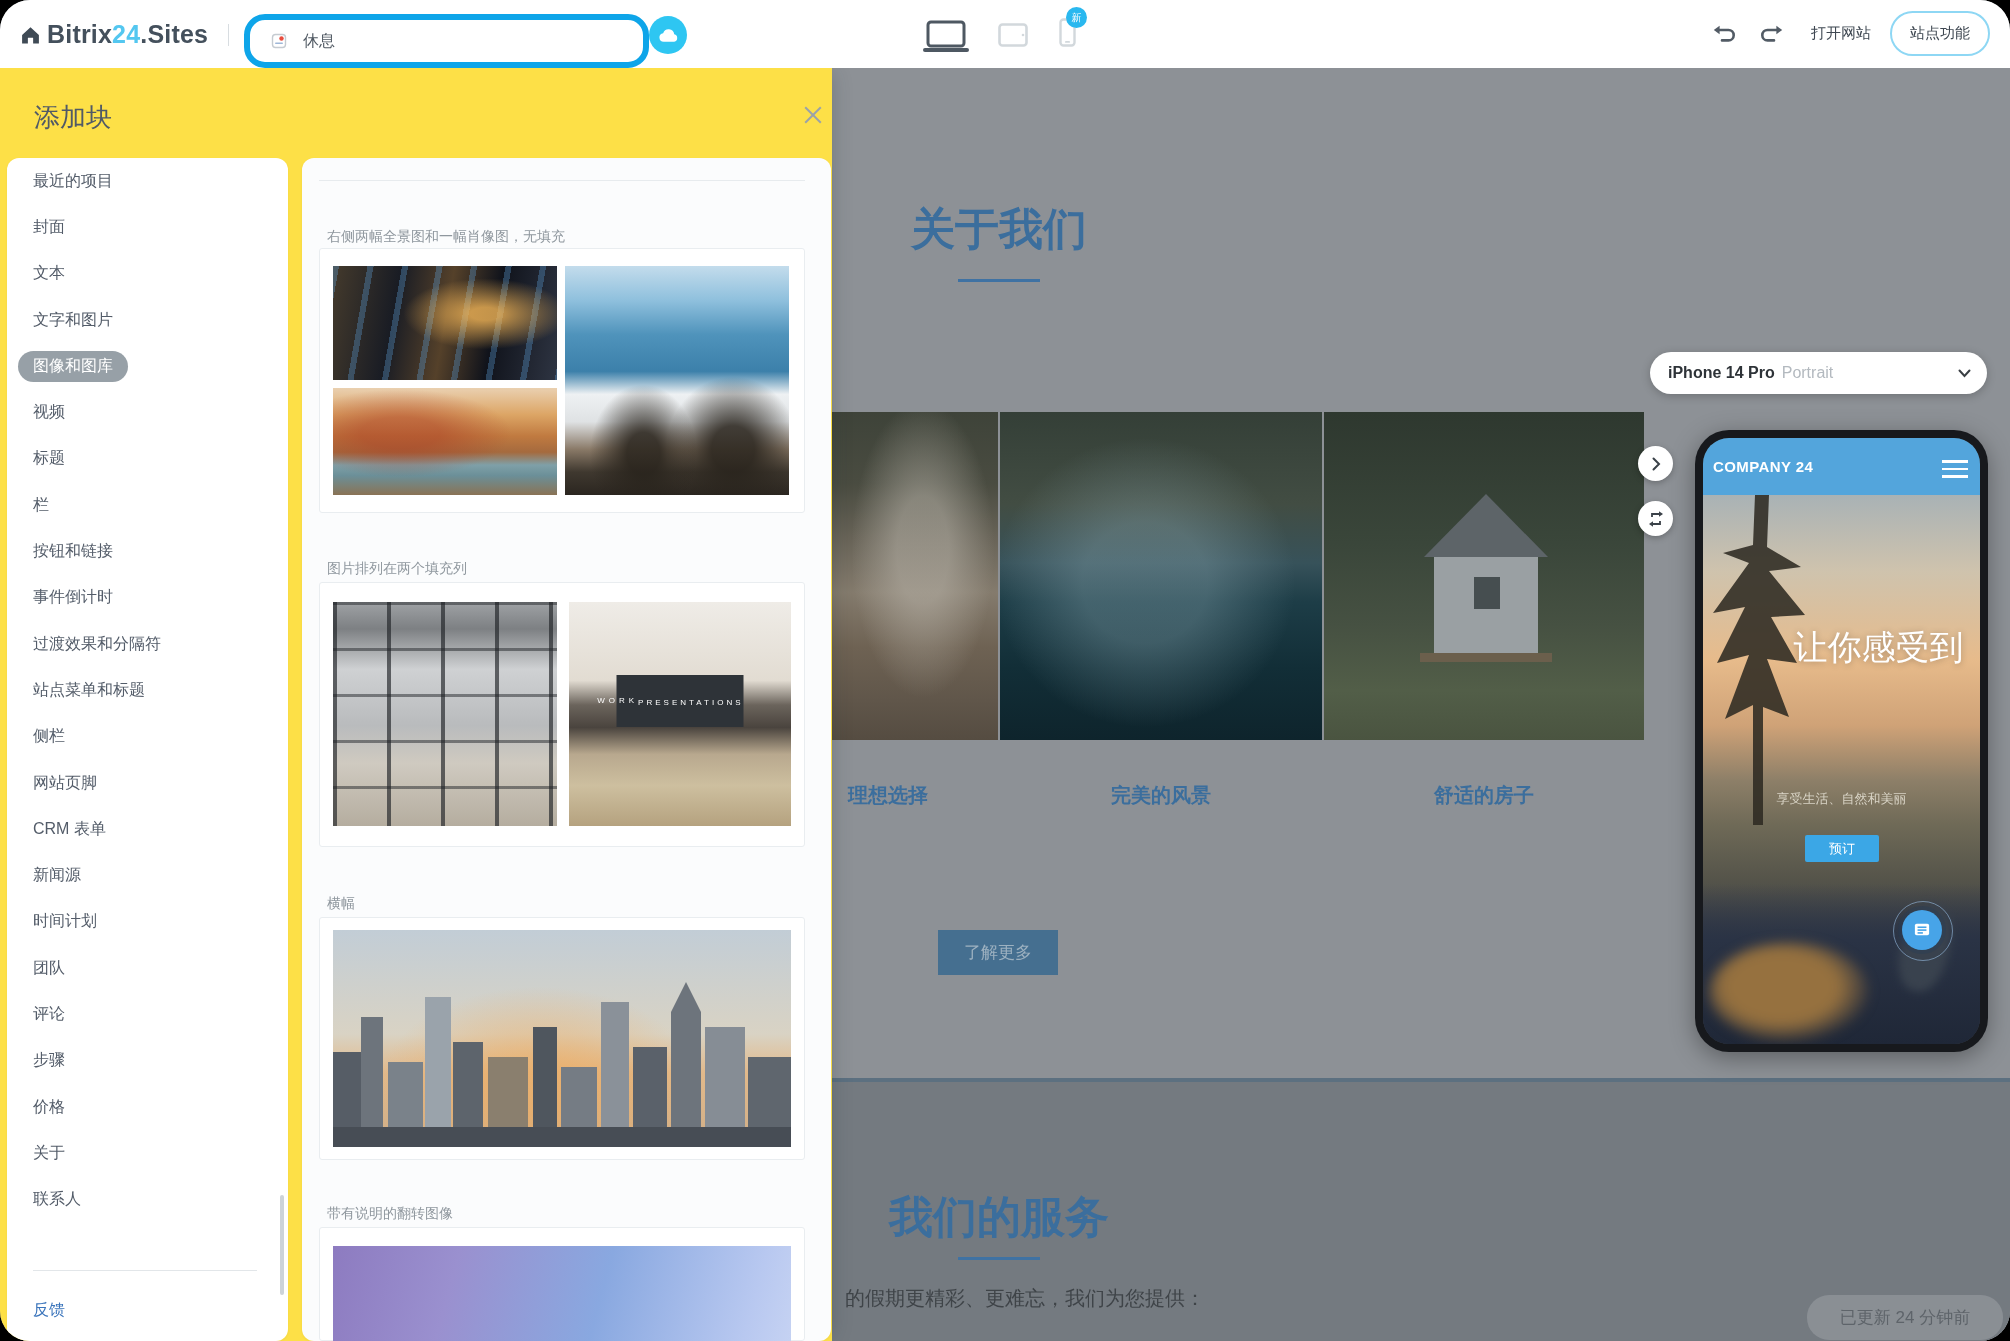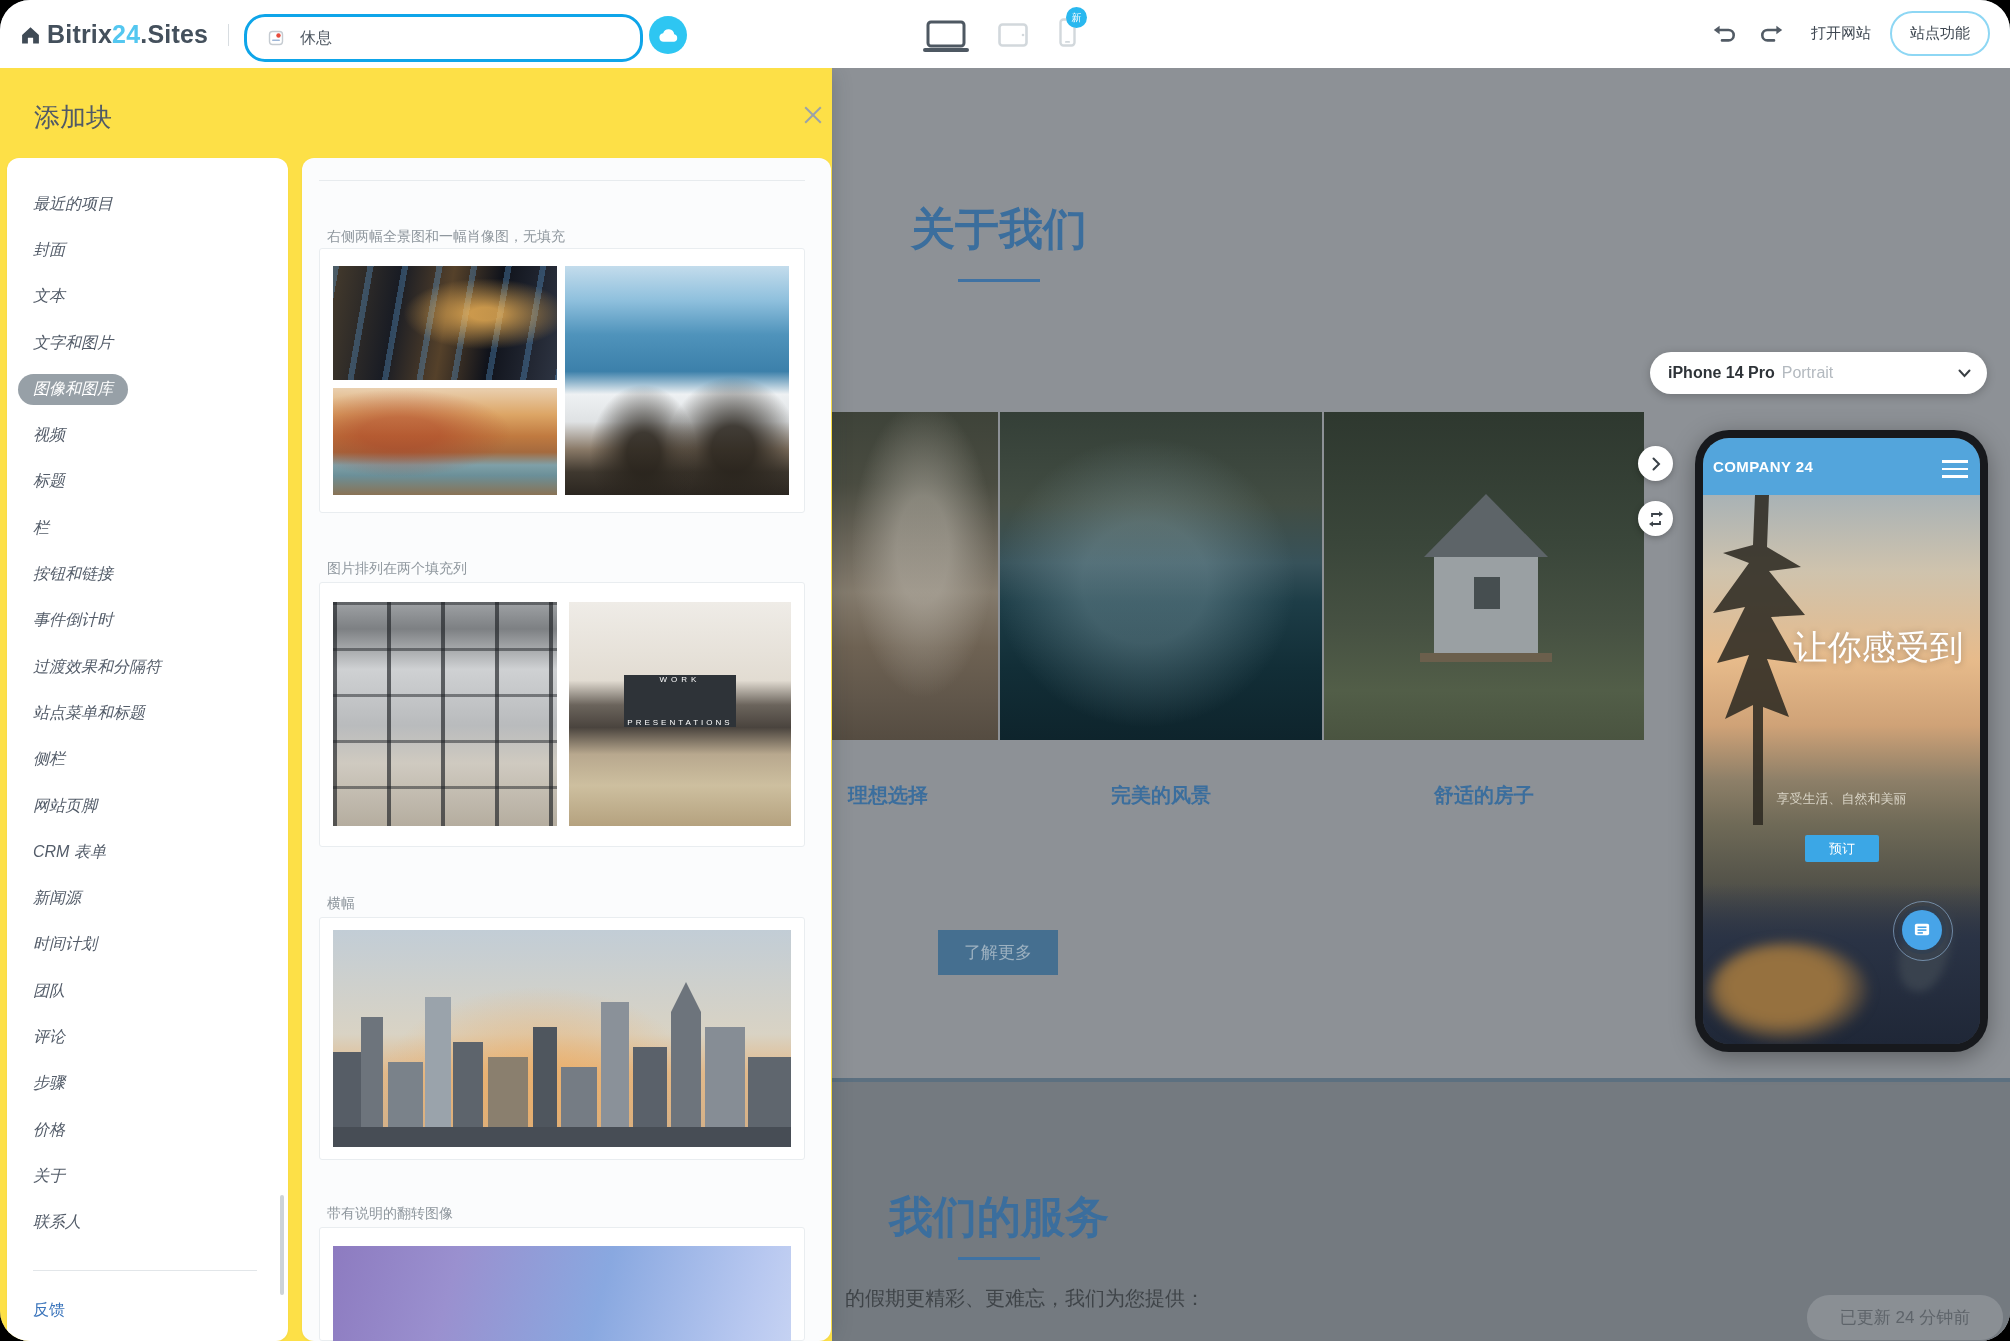--- a/index.html
+++ b/index.html
@@ -4,37 +4,37 @@
 <style>
   html,body{margin:0;padding:0;background:#000;font-family:"Liberation Sans","DejaVu Sans",sans-serif;}
   .abs{position:absolute;}
   #app{position:relative;width:2010px;height:1341px;background:#8d9196;border-radius:30px;overflow:hidden;}
 
   
   #topbar{left:0;top:0;width:2010px;height:68px;background:#fff;z-index:40;}
   .logo-text{left:47px;top:20px;font-size:25px;font-weight:bold;color:#44505c;letter-spacing:.2px;}
   .logo-text .num{color:#54c7f0;}
   .tb-divider{left:228px;top:24px;width:1px;height:22px;background:#d8dde1;}
-  .search-pill{left:244px;top:14px;width:393px;height:42px;background:#fff;border:3px solid #0ea5e9;border-radius:21px;text-decoration:underline;}
+  .search-pill{left:244px;top:14px;width:393px;height:42px;background:#fff;border:6px solid #0ea5e9;border-radius:21px;text-decoration:underline;}
   .search-pill input{position:absolute;left:51px;top:7px;width:320px;height:26px;border:none;outline:none;font-size:16px;color:#4e5761;background:transparent;font-family:inherit;}
   .cloud-btn{left:649px;top:16px;width:38px;height:38px;border-radius:50%;background:#2ec6f2;display:flex;align-items:center;justify-content:center;}
   .badge-new{left:1066px;top:7px;width:21px;height:21px;border-radius:50%;background:#2ab8ef;color:#fff;font-size:10px;display:flex;align-items:center;justify-content:center;z-index:41;}
   .tb-text-btn{top:24px;font-size:15px;color:#3f4852;cursor:pointer;}
   .pill-btn{left:1890px;top:11px;width:100px;height:45px;border:2px solid #8ed7f4;border-radius:23px;background:#fff;color:#3f4852;font-size:15px;display:flex;align-items:center;justify-content:center;box-sizing:border-box;}
 
   
   #panel{left:0;top:68px;width:832px;height:1273px;background:#fde047;z-index:30;box-shadow:6px 0 18px -6px rgba(40,50,60,.25);}
   .panel-title{left:34px;top:32px;font-size:26px;color:#515a66;}
   .panel-close{left:802px;top:36px;width:22px;height:22px;cursor:pointer;}
   .panel-close i{position:absolute;left:0;top:10px;width:22px;height:2px;background:#9aa2a9;}
   .panel-close i:first-child{transform:rotate(45deg);}
   .panel-close i:last-child{transform:rotate(-45deg);}
 
   .side-card{left:7px;top:90px;width:281px;height:1183px;background:#fff;border-radius:12px;box-shadow:0 1px 3px rgba(30,40,50,.05);}
-  .side-list{left:7px;top:90px;width:281px;height:1114px;overflow:hidden;padding-top:23px;box-sizing:border-box;font-style:italic;}
+  .side-list{left:7px;top:90px;width:281px;height:1114px;overflow:hidden;box-sizing:border-box;}
   .side-item{height:46.3px;display:flex;align-items:center;padding-left:26px;font-size:16px;color:#535c69;cursor:pointer;}
   .side-item.selected{padding-left:0;}
   .side-item.selected span{margin-left:11px;background:#97a0a7;color:#fff;border-radius:16px;height:31px;display:flex;align-items:center;padding:0 15px;}
   .side-divider{left:33px;top:1202px;width:224px;height:1px;background:#e2e6e9;}
   .feedback{left:33px;top:1232px;font-size:16px;color:#3a74bb;cursor:pointer;}
   .scroll-thumb{left:280px;top:1127px;width:4px;height:100px;border-radius:2px;background:#cdd3d8;}
 
   .blocks-card{left:302px;top:90px;width:529px;height:1183px;background:#fbfcfd;border-radius:12px;overflow:hidden;box-shadow:0 1px 3px rgba(30,40,50,.05);}
   .frag-line{left:17px;top:22px;width:486px;height:1px;background:#e7ebee;}
   .blk-label{left:25px;font-size:14px;color:#8f979e;}
@@ -52,21 +52,21 @@
   .t-sea{background:
     radial-gradient(ellipse at 35% 82%, rgba(40,35,28,.85) 0 8%, rgba(40,35,28,0) 26%),
     radial-gradient(ellipse at 75% 80%, rgba(40,35,28,.85) 0 9%, rgba(40,35,28,0) 28%),
     linear-gradient(180deg,#c3dcec 0%,#8fc0dd 15%,#4f93bb 30%,#3c80aa 46%,#eef1f3 56%,#dfe2e4 68%,#8a7a68 80%,#3f382f 90%,#2b2620 100%);}
   
   .t-office{background:
     repeating-linear-gradient(90deg, rgba(30,33,37,.65) 0 4px, rgba(0,0,0,0) 4px 54px),
     repeating-linear-gradient(180deg, rgba(35,38,42,.5) 0 3px, rgba(0,0,0,0) 3px 46px),
     linear-gradient(180deg,#9fa2a5 0%,#7d8083 12%,#cfd1d3 30%,#b9bbbd 55%,#cfcac0 72%,#b5ad9f 100%);}
   .t-living{background:linear-gradient(180deg,#efece7 0%,#e2dcd2 35%,#6b645c 46%,#4a443e 56%,#b8a88e 68%,#cdbf9f 82%,#b5a27f 100%);}
-  .tv-box{position:absolute;left:50%;top:44%;transform:translate(-50%,-50%);width:112px;height:52px;background:#2e3338;display:flex;flex-direction:column;align-items:center;justify-content:space-between;color:#fff;}
+  .tv-box{position:absolute;left:50%;top:44%;transform:translate(-50%,-50%);width:127px;height:52px;background:#2e3338;display:flex;align-items:center;justify-content:flex-end;color:#fff;}
   .tv-box .l1{font-size:8px;letter-spacing:4px;}
   .tv-box .l2{font-size:8px;letter-spacing:3px;margin-top:4px;}
   
   .t-banner{background:
     radial-gradient(ellipse at 45% 72%, rgba(240,170,90,.55) 0 12%, rgba(240,170,90,0) 45%),
     linear-gradient(180deg,#c2cdd6 0%,#d9d3c4 48%,#e2b98a 66%,#cfae88 100%);}
   
   .t-flip{background:linear-gradient(105deg,#8d7bc0 0%,#9a90cf 25%,#89a8e0 55%,#b8c8f0 85%,#cdd8f4 100%);}
 
   

